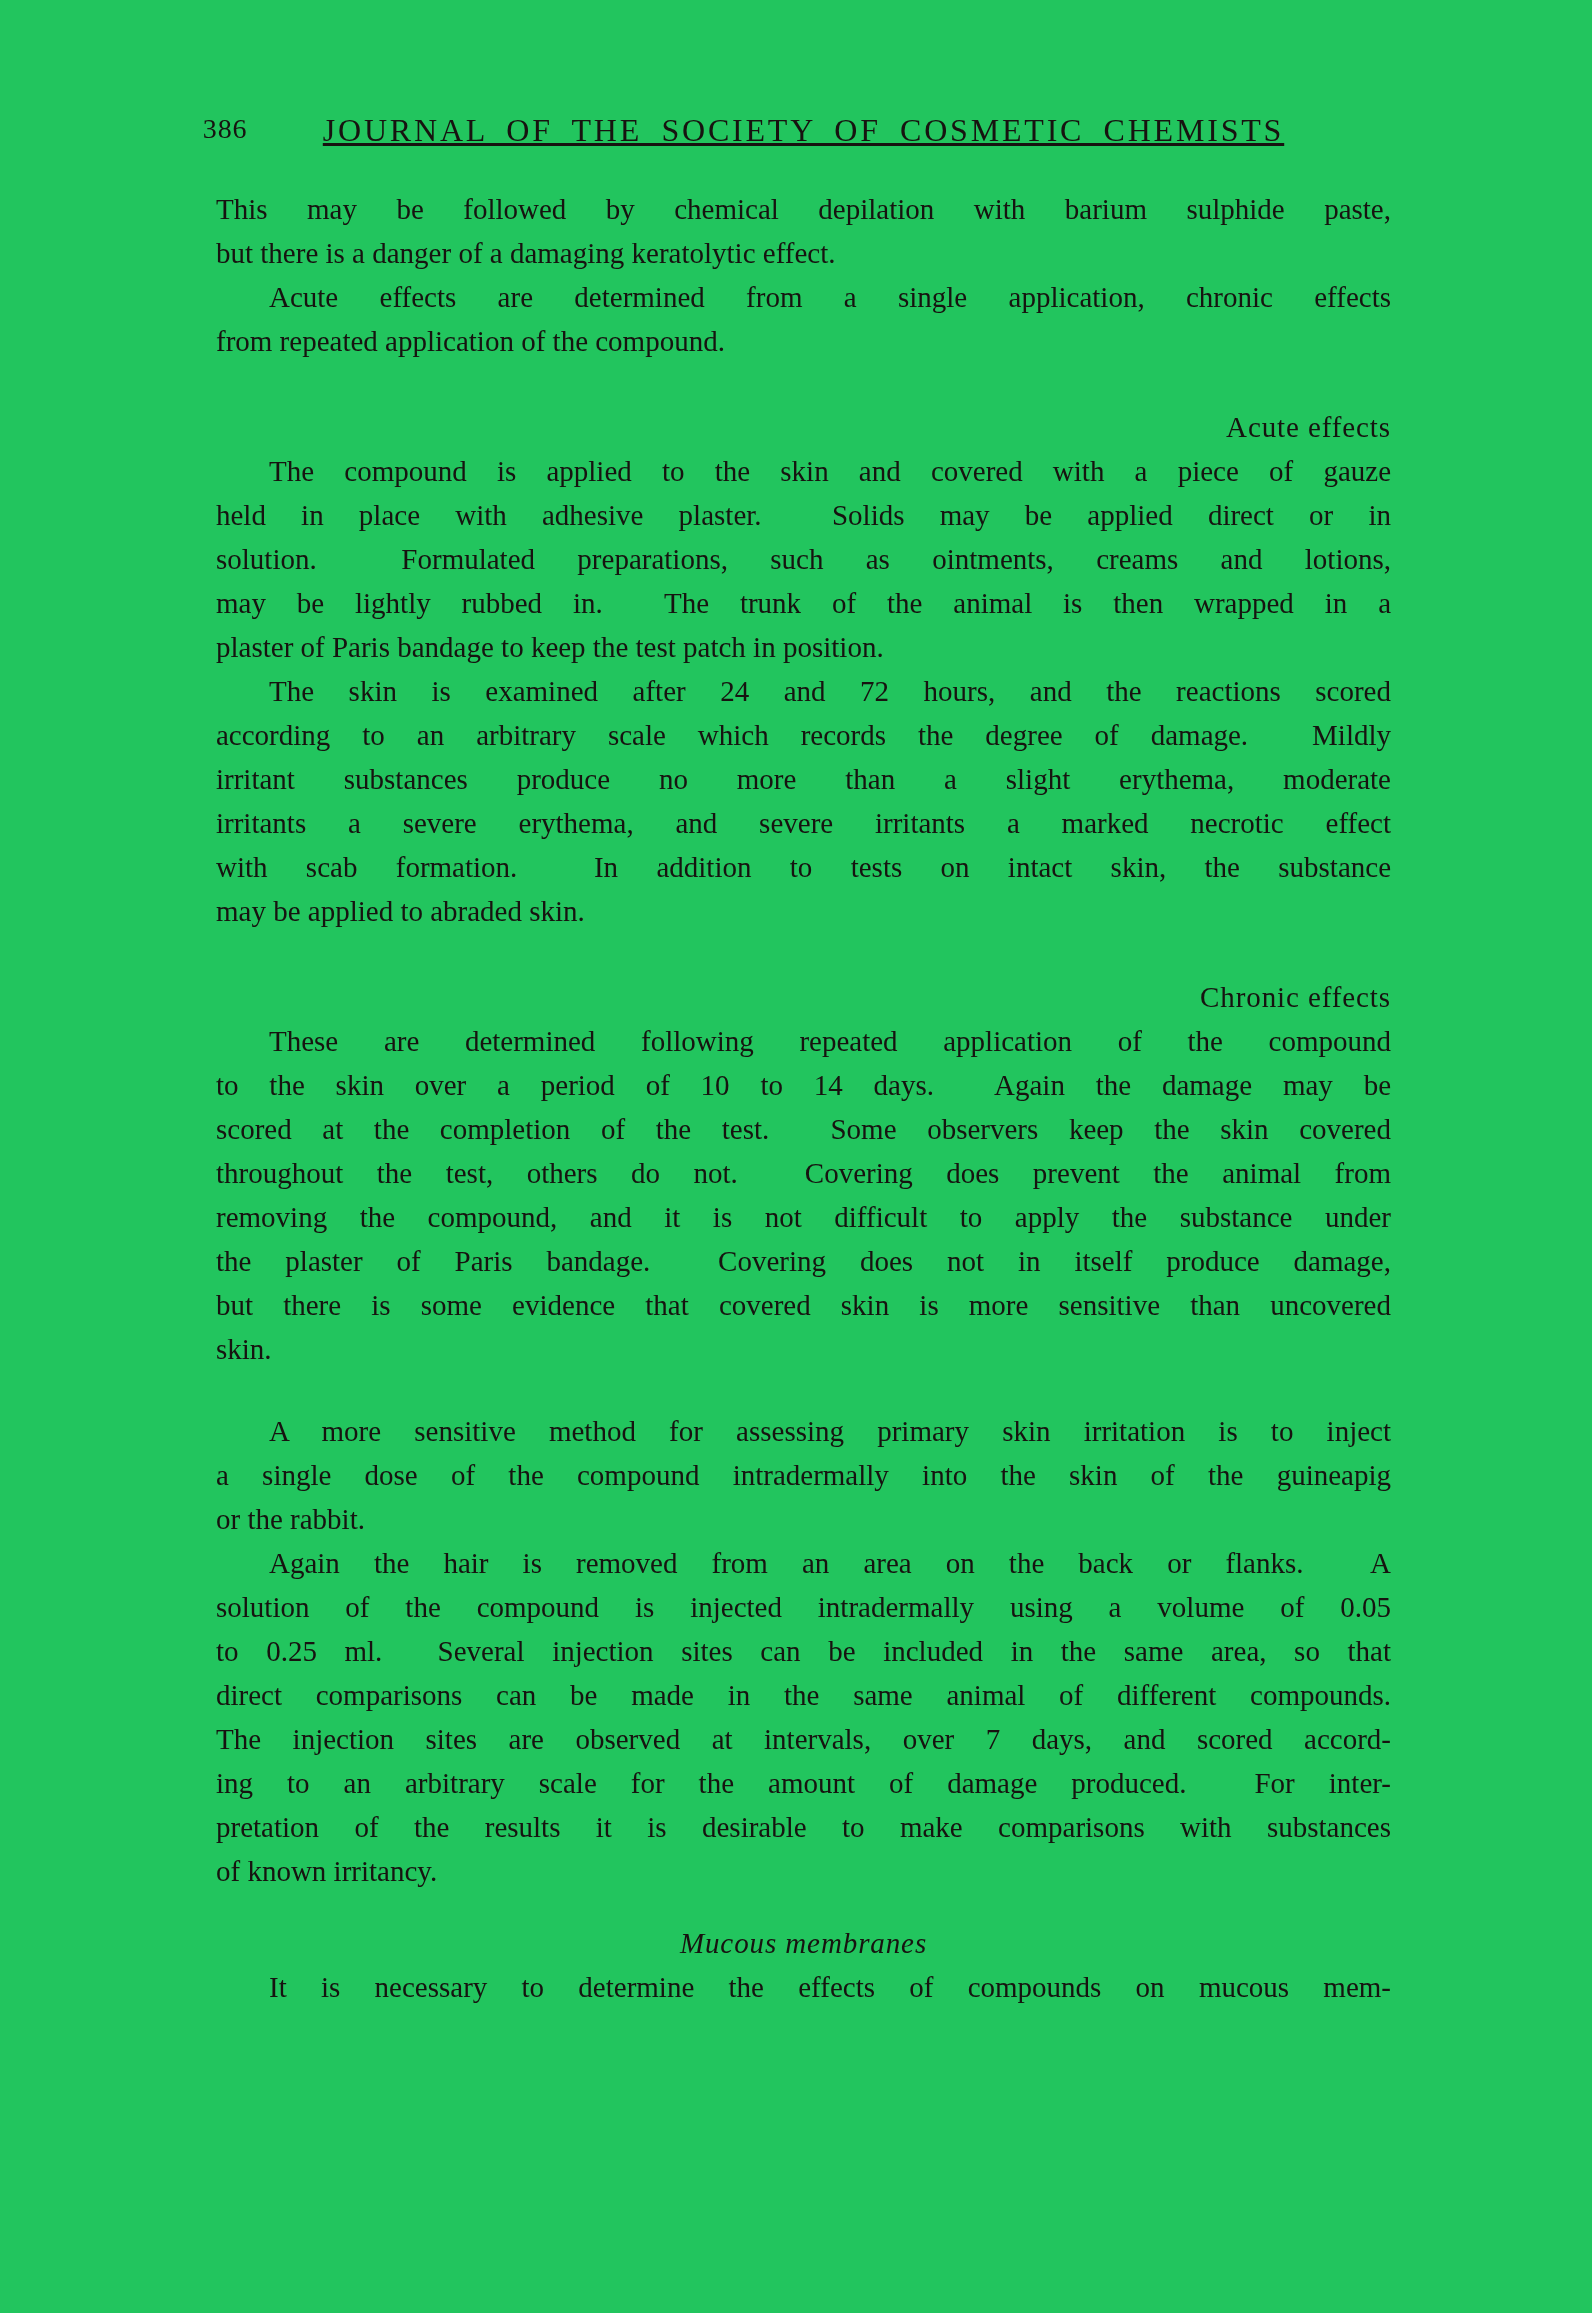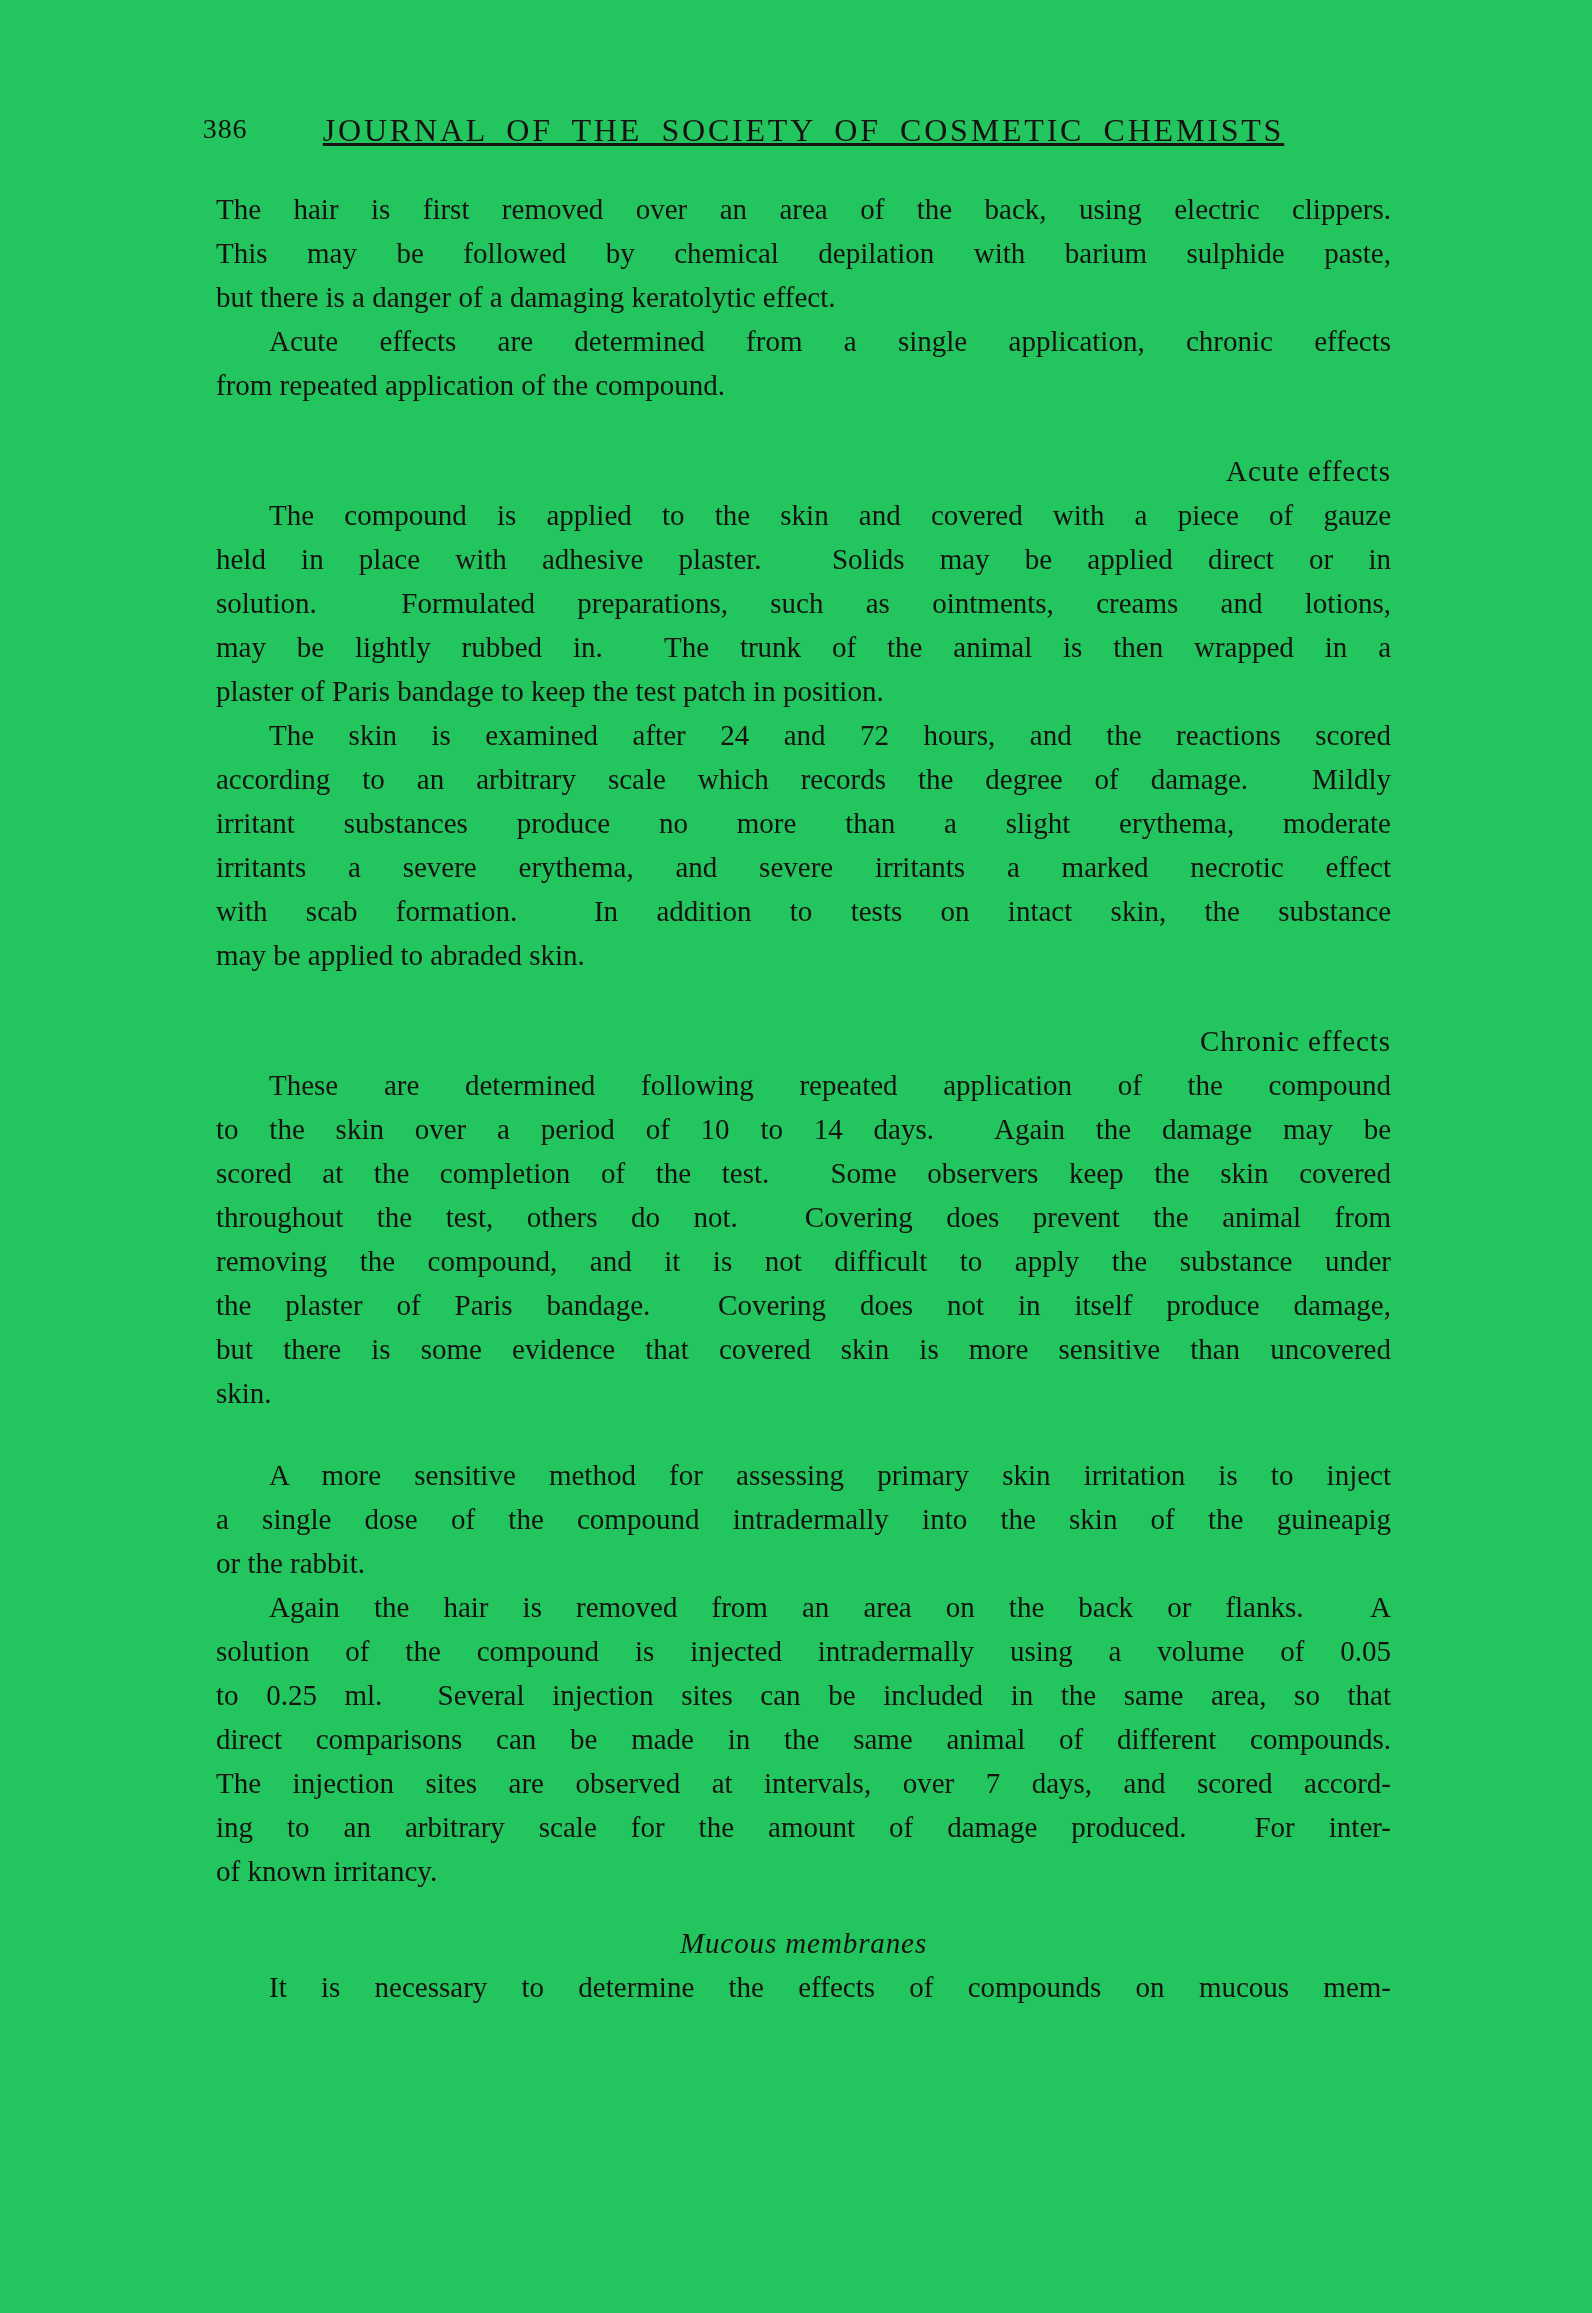--- a/index.html
+++ b/index.html
@@ -72,21 +72,20 @@
 </style>
 </head>
 <body>
 
 <div class="page">
   <header class="running-head">
     <span class="pagenum">386</span><span class="head-title">JOURNAL OF THE SOCIETY OF COSMETIC CHEMISTS</span>
   </header>
   <main class="body-text" id="article-body">
       <div class="paragraph">
-        <div class="line">The hair is first removed over an area of the back, using electric clippers.</div>
         <div class="line">This may be followed by chemical depilation with barium sulphide paste,</div>
         <div class="line last">but there is a danger of a damaging keratolytic effect.</div>
       </div>
       <div class="paragraph indent">
         <div class="line">Acute effects are determined from a single application, chronic effects</div>
         <div class="line last">from repeated application of the compound.</div>
       </div>
       <div class="section-heading">Acute effects</div>
       <div class="paragraph indent">
         <div class="line">The compound is applied to the skin and covered with a piece of gauze</div>
@@ -119,20 +118,21 @@
         <div class="line">a single dose of the compound intradermally into the skin of the guineapig</div>
         <div class="line last">or the rabbit.</div>
       </div>
       <div class="paragraph indent">
         <div class="line">Again the hair is removed from an area on the back or flanks.  A</div>
         <div class="line">solution of the compound is injected intradermally using a volume of 0.05</div>
         <div class="line">to 0.25 ml.  Several injection sites can be included in the same area, so that</div>
         <div class="line">direct comparisons can be made in the same animal of different compounds.</div>
         <div class="line">The injection sites are observed at intervals, over 7 days, and scored accord-</div>
         <div class="line">ing to an arbitrary scale for the amount of damage produced.  For inter-</div>
+        <div class="line">pretation of the results it is desirable to make comparisons with substances</div>
         <div class="line last">of known irritancy.</div>
       </div>
       <div class="centered-heading">Mucous membranes</div>
       <div class="paragraph indent">
         <div class="line">It is necessary to determine the effects of compounds on mucous mem-</div>
       </div>
     </main>
 </div>
 
 

